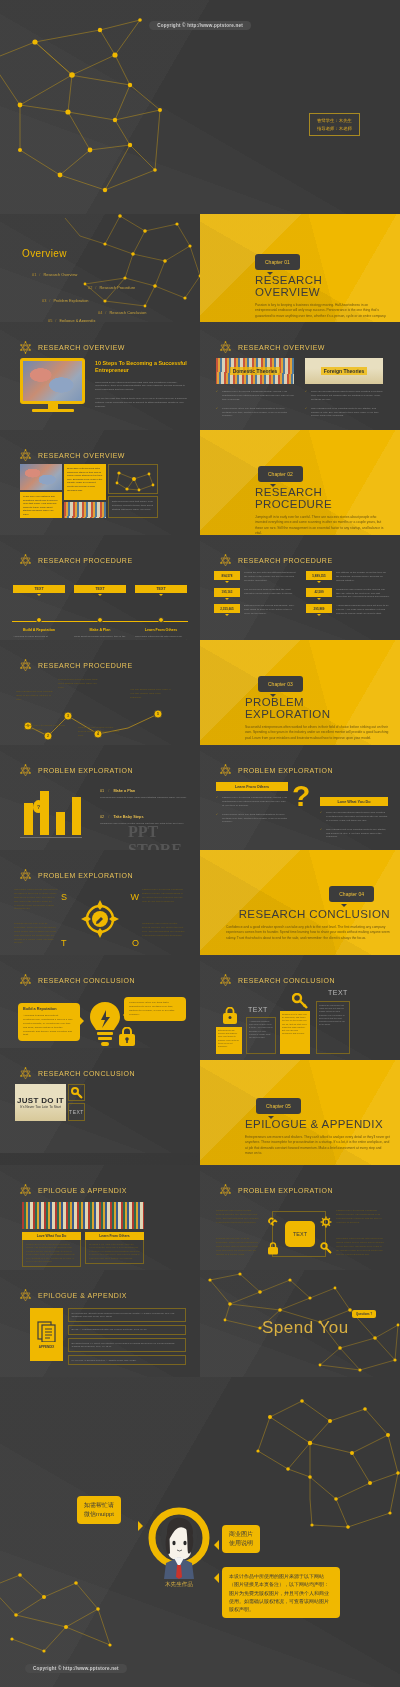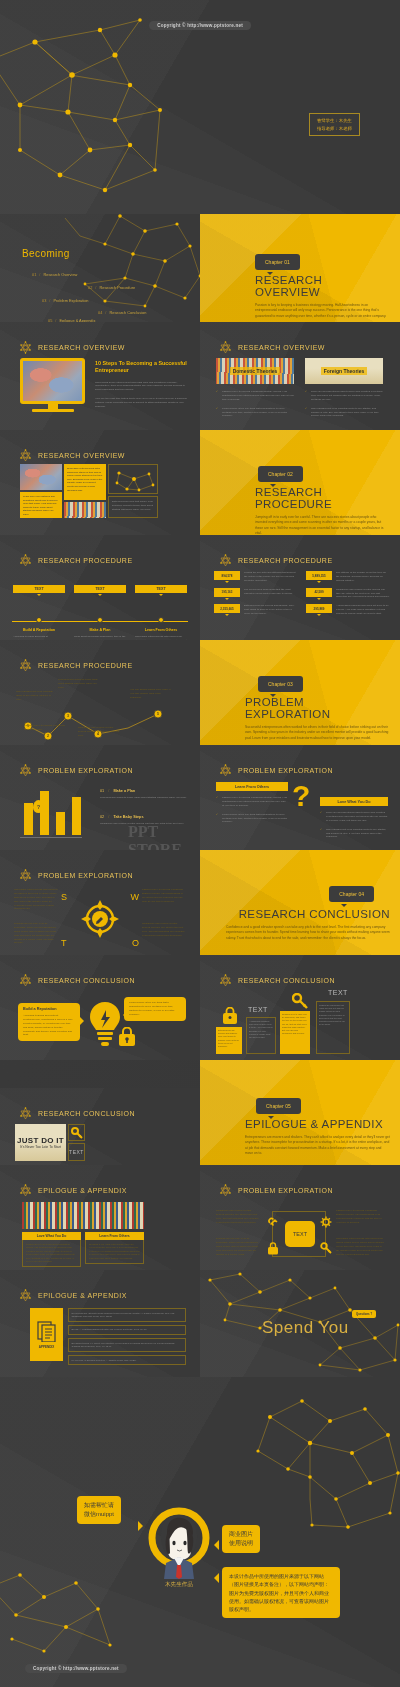--- a/index.html
+++ b/index.html
@@ -170,21 +170,21 @@
         <circle cx="160" cy="55" r="1.8"></circle>
           <circle cx="150" cy="80" r="1.8"></circle>
         <circle cx="120" cy="72" r="1.6"></circle>
           <circle cx="180" cy="92" r="1.6"></circle>
         <circle cx="100" cy="95" r="1.6"></circle>
           <circle cx="140" cy="100" r="1.4"></circle>
         <circle cx="80" cy="78" r="1.4"></circle>
           <circle cx="195" cy="70" r="1.4"></circle>
       </g>
     </svg>
-    <div class="content-title">Becoming</div>
+    <div class="content-title">Overview</div>
     <div class="toc-item" style="left:32px;top:58px">
       <b>01</b><i>/</i><span>Research Overview</span>
     </div>
     <div class="toc-item" style="left:88px;top:71px">
       <b>02</b><i>/</i><span>Research Procedure</span>
     </div>
     <div class="toc-item" style="left:42px;top:84px">
       <b>03</b><i>/</i><span>Problem Exploration</span>
     </div>
     <div class="toc-item" style="left:98px;top:96px">
@@ -680,21 +680,21 @@
     </svg>
     <div style="position:absolute;left:80px;top:56px;width:30px;height:43px;background:#f0b800;padding:2px">
       <div class="fake-y" style="font-size:2.1px">Jumping off in to early ever be successful, and taking the time for the people you rely on, that will start a free marketing chain reaction. But you can build confidence and revenue.</div>
     </div>
     <div class="ghost-txt" style="position:absolute;left:128px;top:34px;font-size:7px">TEXT</div>
     <div class="obox" style="position:absolute;left:116px;top:46px;width:34px;height:53px;padding:2px">
       <div class="fake" style="font-size:2.1px">Finding the experience that Video will urge out and you unique outlook on your business. Life experience in bring depth that the most educated young adult by far or too much.</div>
     </div>
   </div>
 
-  <div class="slide half-l dark" style="top:1088px;height:105px">
+  <div class="slide half-l dark" style="top:1048px;height:105px">
     <div class="sh">
       <svg class="sh-icon" viewBox="0 0 30 30">
         <g stroke="#e0a81e" stroke-width="1" fill="none">
             <circle cx="15" cy="15" r="4"></circle>
             <path d="M15 4 L24 20 L6 20 Z"></path>
             <path d="M15 26 L6 10 L24 10 Z"></path>
           </g>
         <g fill="#f0b800">
             <circle cx="15" cy="4" r="1.6"></circle>
             <circle cx="24" cy="20" r="1.6"></circle>

